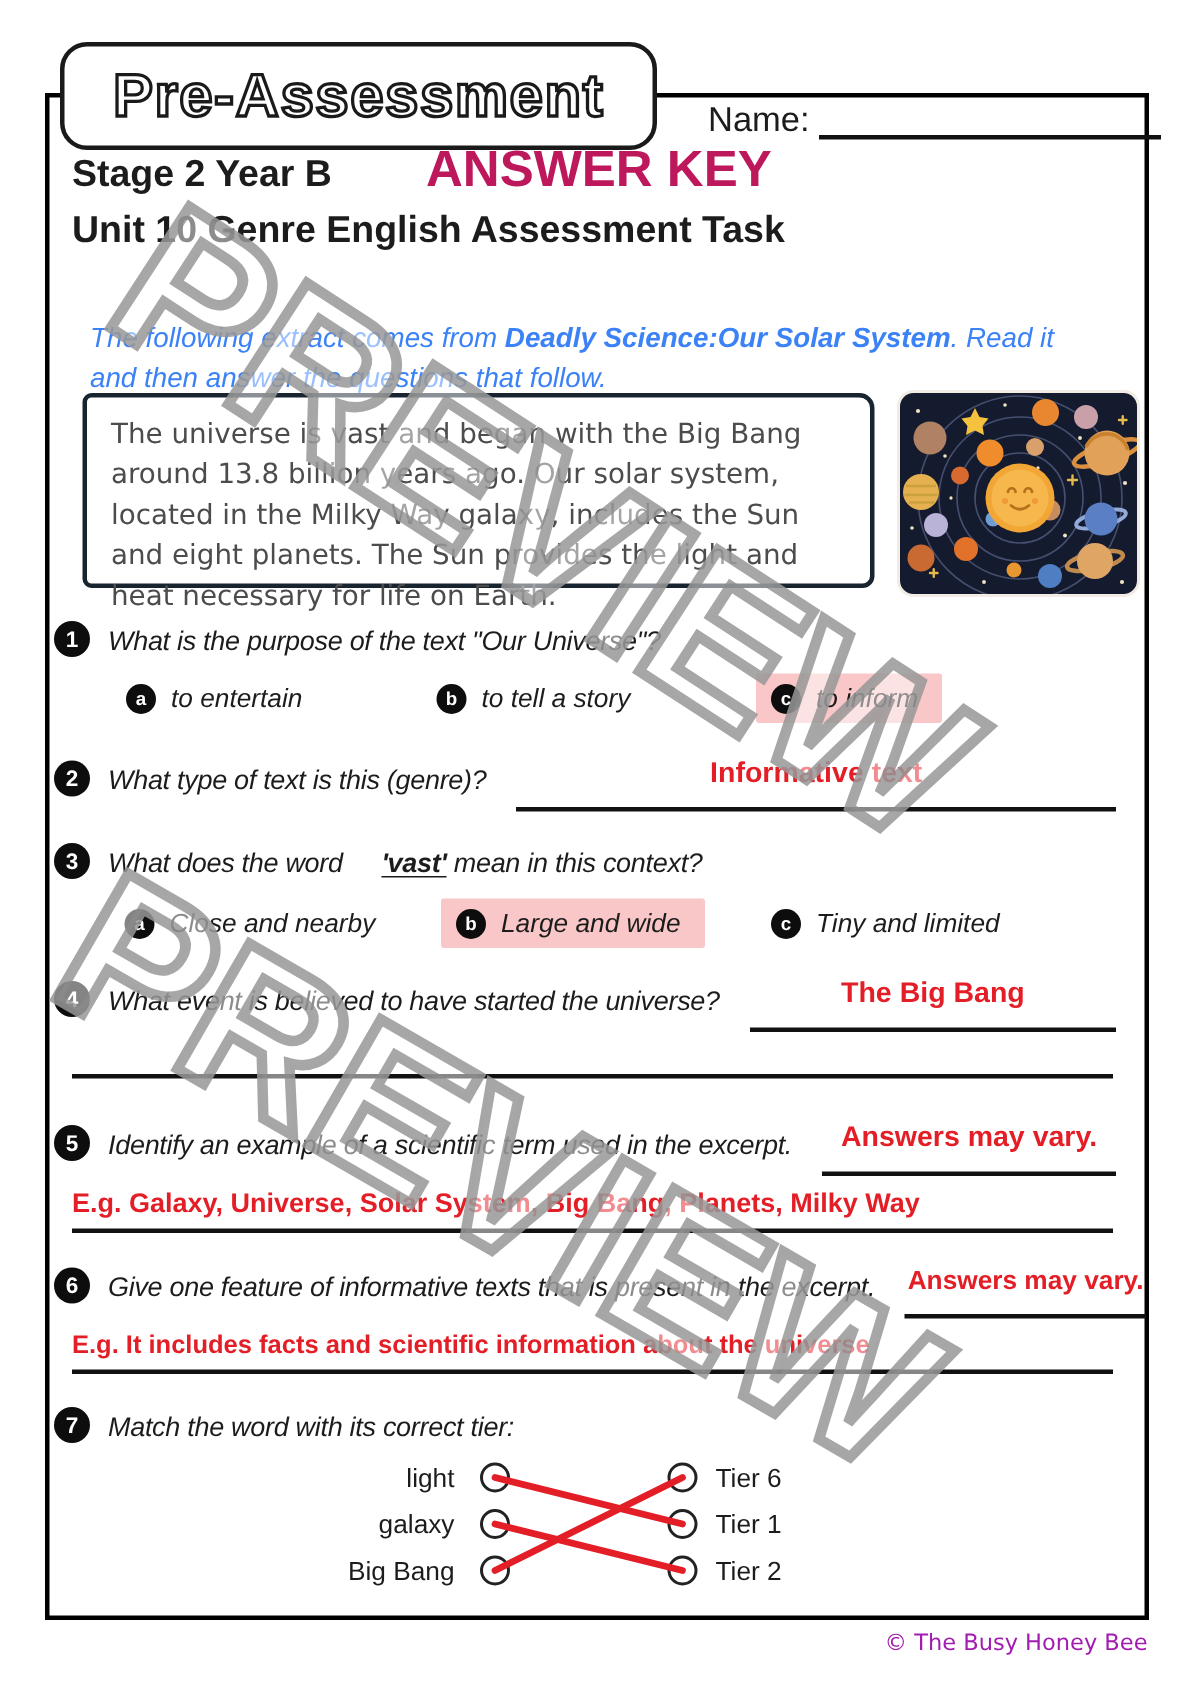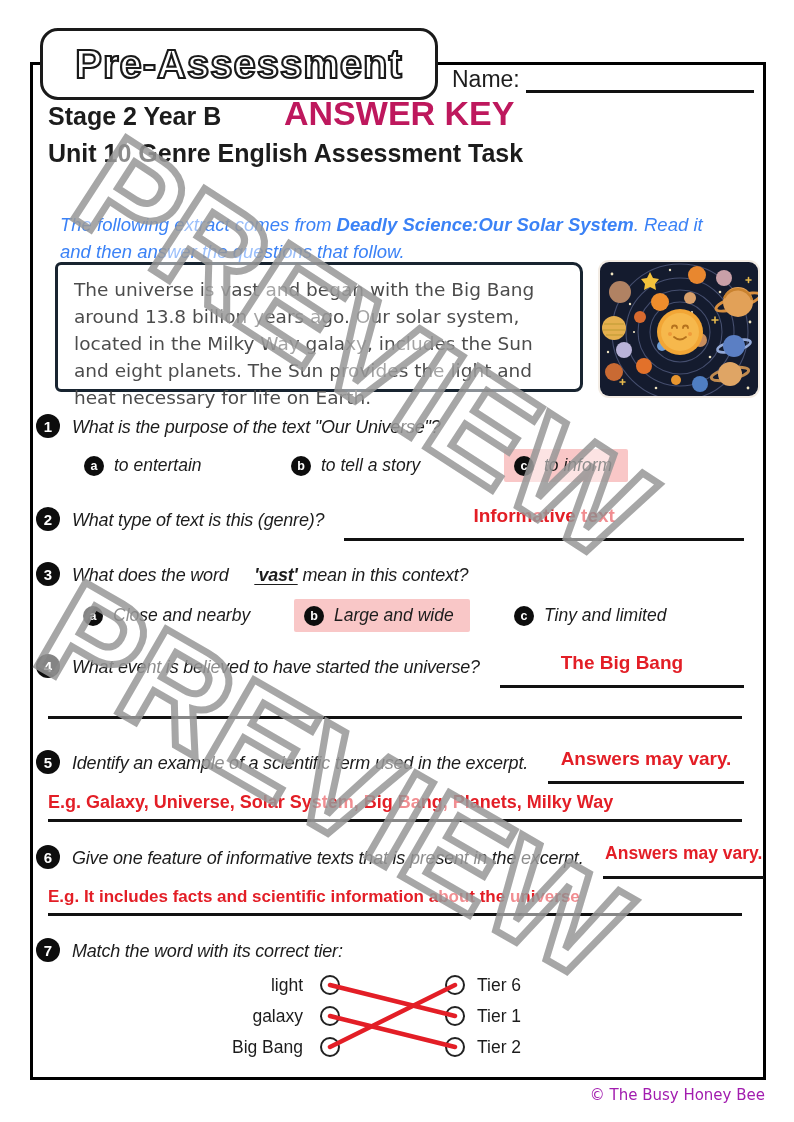--- a/index.html
+++ b/index.html
@@ -9,21 +9,21 @@
   .page-border{position:absolute;left:30px;top:62px;width:730px;height:1012px;
                border:3px solid #000;z-index:1;}
 
   .badge{position:absolute;left:40px;top:28px;width:392px;height:66px;background:#fff;
          border:3px solid #1a1a1a;border-radius:18px;z-index:3;
          display:flex;align-items:center;justify-content:center;}
   .badge-text{font-size:40px;font-weight:800;letter-spacing:1px;color:#fff;
               -webkit-text-stroke:2.2px #1a1a1a;}
 
   .name-row{position:absolute;left:452px;top:64px;display:flex;align-items:flex-end;z-index:2;}
-  .name-label{font-size:23px;}
+  .name-label{font-size:23px;margin-left:20px;}
   .name-line{width:228px;height:26px;border-bottom:3px solid #111;margin-left:6px;}
 
   .stage{position:absolute;left:48px;top:102px;font-size:25px;font-weight:800;z-index:2;}
   .answer-key{position:absolute;left:284px;top:94px;font-size:34px;font-weight:800;
               color:#be185d;z-index:2;}
   .unit{position:absolute;left:48px;top:139px;font-size:25px;font-weight:800;z-index:2;}
 
   .intro{position:absolute;left:60px;top:192px;width:672px;font-size:18.5px;font-style:italic;
          line-height:27px;color:#3b82f6;z-index:2;}
   .intro .src{font-weight:800;}

